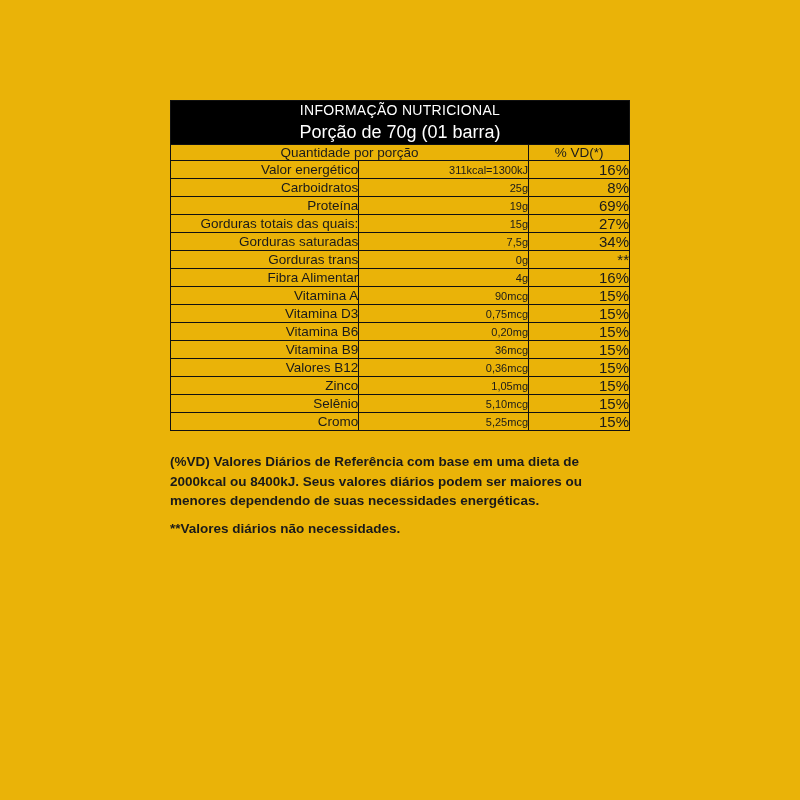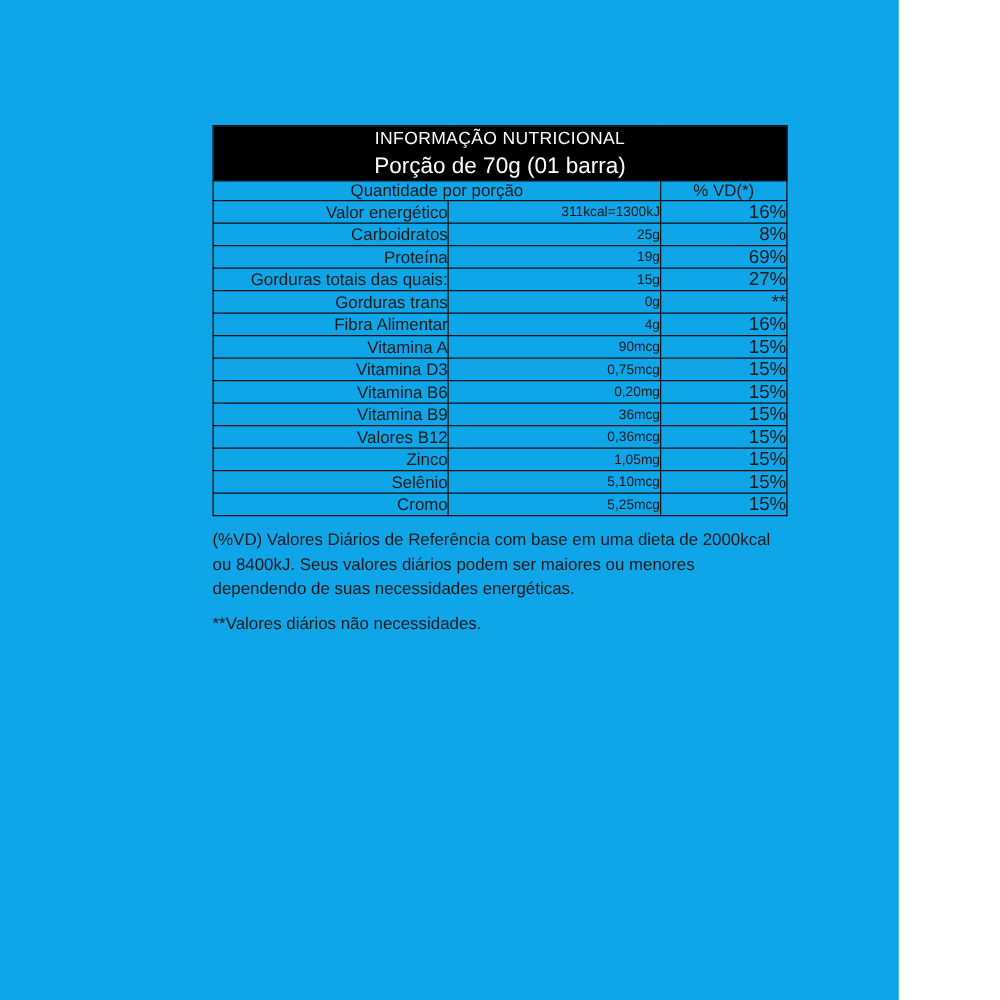--- a/index.html
+++ b/index.html
@@ -5,23 +5,23 @@
   html, body {
     margin: 0;
     padding: 0;
     width: 800px;
     height: 800px;
     background: #ffffff;
     font-family: "Liberation Sans", sans-serif;
   }
   #page {
     position: relative;
-    width: 719px;
+    width: 800px;
     height: 800px;
-    background: #0ea5e9;
+    background: #eab308;
   }
   .label-wrap {
     position: absolute;
     left: 170px;
     top: 100px;
     width: 460px;
   }
   .nut-table {
     width: 100%;
     border-collapse: collapse;
@@ -69,24 +69,25 @@
   }
   .row-vd {
     text-align: right;
     font-size: 15px;
     padding: 6px 2px;
   }
   .group-mid .row-name, .group-mid .row-qty, .group-mid .row-vd {
     border-top: none;
   }
   .footnotes {
-    margin-top: 9px;
+    margin-top: 21px;
     font-size: 13.5px;
     line-height: 1.45;
     color: #1a1a1a;
+    font-weight: bold;
   }
   .footnotes p {
     margin: 0;
   }
   .footnotes p.second {
     margin-top: 8px;
   }
   col.c1 { width: 41%; }
   col.c2 { width: 37%; }
   col.c3 { width: 22%; }
@@ -130,20 +131,25 @@
           <td class="row-qty">19g</td>
           <td class="row-vd">69%</td>
         </tr>
 
         <tr>
           <td class="row-name">Gorduras totais das quais:</td>
           <td class="row-qty">15g</td>
           <td class="row-vd">27%</td>
         </tr>
         <tr class="group-mid">
+          <td class="row-name">Gorduras saturadas</td>
+          <td class="row-qty">7,5g</td>
+          <td class="row-vd">34%</td>
+        </tr>
+        <tr class="group-mid">
           <td class="row-name">Gorduras trans</td>
           <td class="row-qty">0g</td>
           <td class="row-vd">**</td>
         </tr>
 
         <tr>
           <td class="row-name">Fibra Alimentar</td>
           <td class="row-qty">4g</td>
           <td class="row-vd">16%</td>
         </tr>

